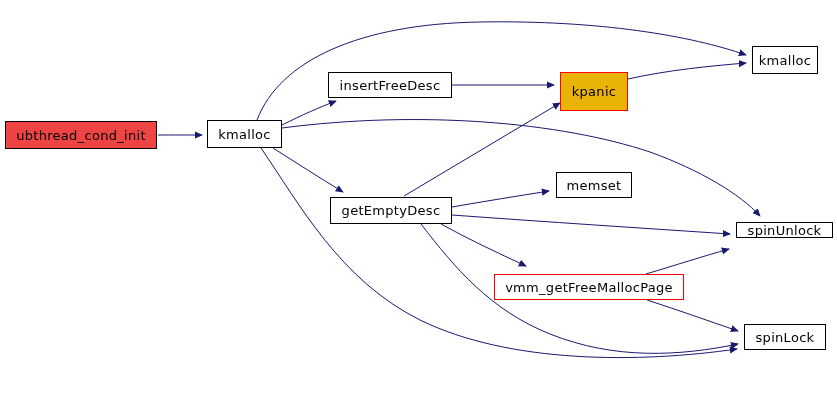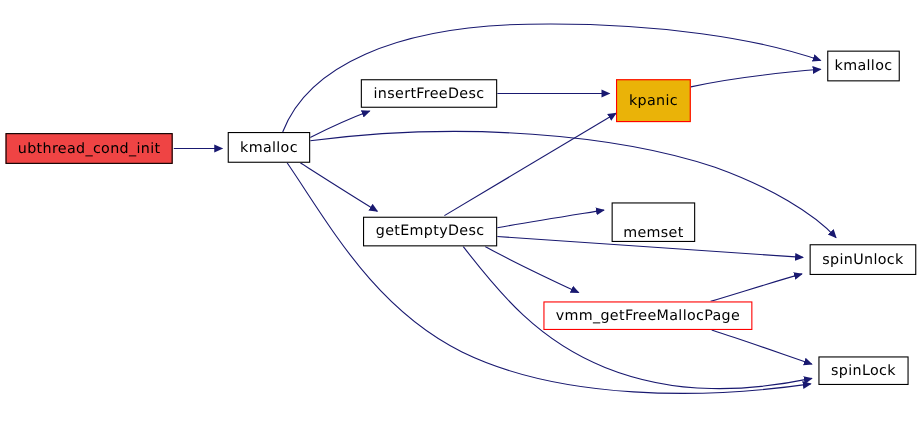--- a/index.html
+++ b/index.html
@@ -87,24 +87,24 @@
       </div>
       <div class="node" style="left: 560px; top: 72px; width: 68px; height: 39px; background: #eab308; border-color: rgb(255, 0, 0); align-items: center;">
         <span class="node-label">kpanic</span>
       </div>
       <div class="node" style="left: 752px; top: 46px; width: 66px; height: 28px; background: rgb(255, 255, 255); border-color: rgb(0, 0, 0);">
         <span class="node-label">kmalloc</span>
       </div>
       <div class="node" style="left: 330px; top: 197px; width: 122px; height: 27px; background: rgb(255, 255, 255); border-color: rgb(0, 0, 0);">
         <span class="node-label">getEmptyDesc</span>
       </div>
-      <div class="node" style="left: 556px; top: 184px; width: 76px; height: 36px; background: rgb(255, 255, 255); border-color: rgb(0, 0, 0); align-items: flex-end;">
+      <div class="node" style="left: 556px; top: 172px; width: 76px; height: 26px; background: rgb(255, 255, 255); border-color: rgb(0, 0, 0);">
         <span class="node-label">memset</span>
       </div>
-      <div class="node" style="left: 736px; top: 222px; width: 97px; height: 28px; background: rgb(255, 255, 255); border-color: rgb(0, 0, 0);">
+      <div class="node" style="left: 736px; top: 222px; width: 97px; height: 16px; background: rgb(255, 255, 255); border-color: rgb(0, 0, 0);">
         <span class="node-label">spinUnlock</span>
       </div>
       <div class="node" style="left: 494px; top: 274px; width: 190px; height: 26px; background: rgb(255, 255, 255); border-color: rgb(255, 0, 0); text-align: center;">
         <span class="node-label">vmm_getFreeMallocPage</span>
       </div>
       <div class="node" style="left: 744px; top: 324px; width: 82px; height: 26px; background: rgb(255, 255, 255); border-color: rgb(0, 0, 0);">
         <span class="node-label">spinLock</span>
       </div>
     </div>
 </div>

